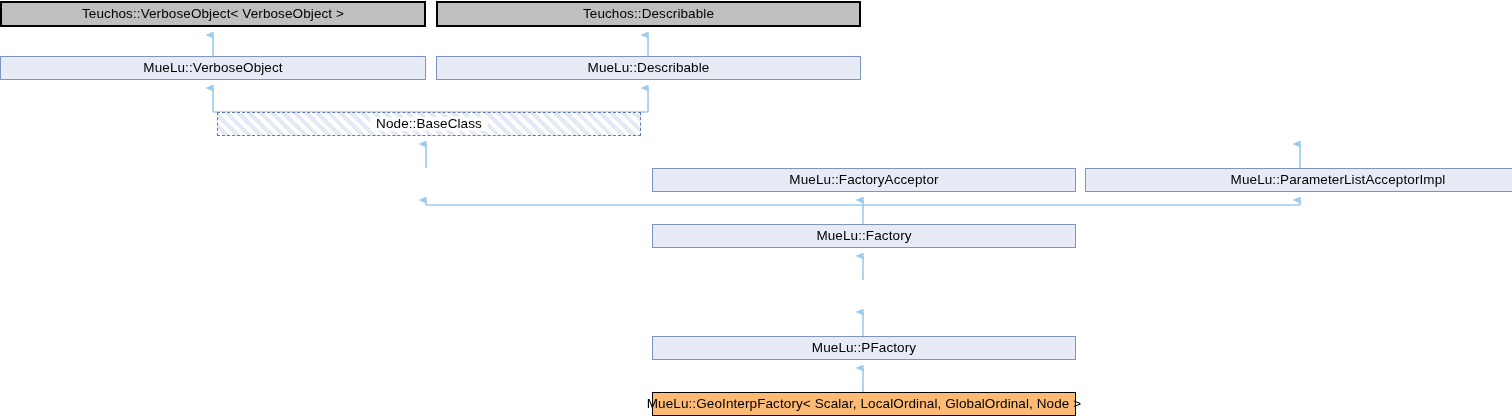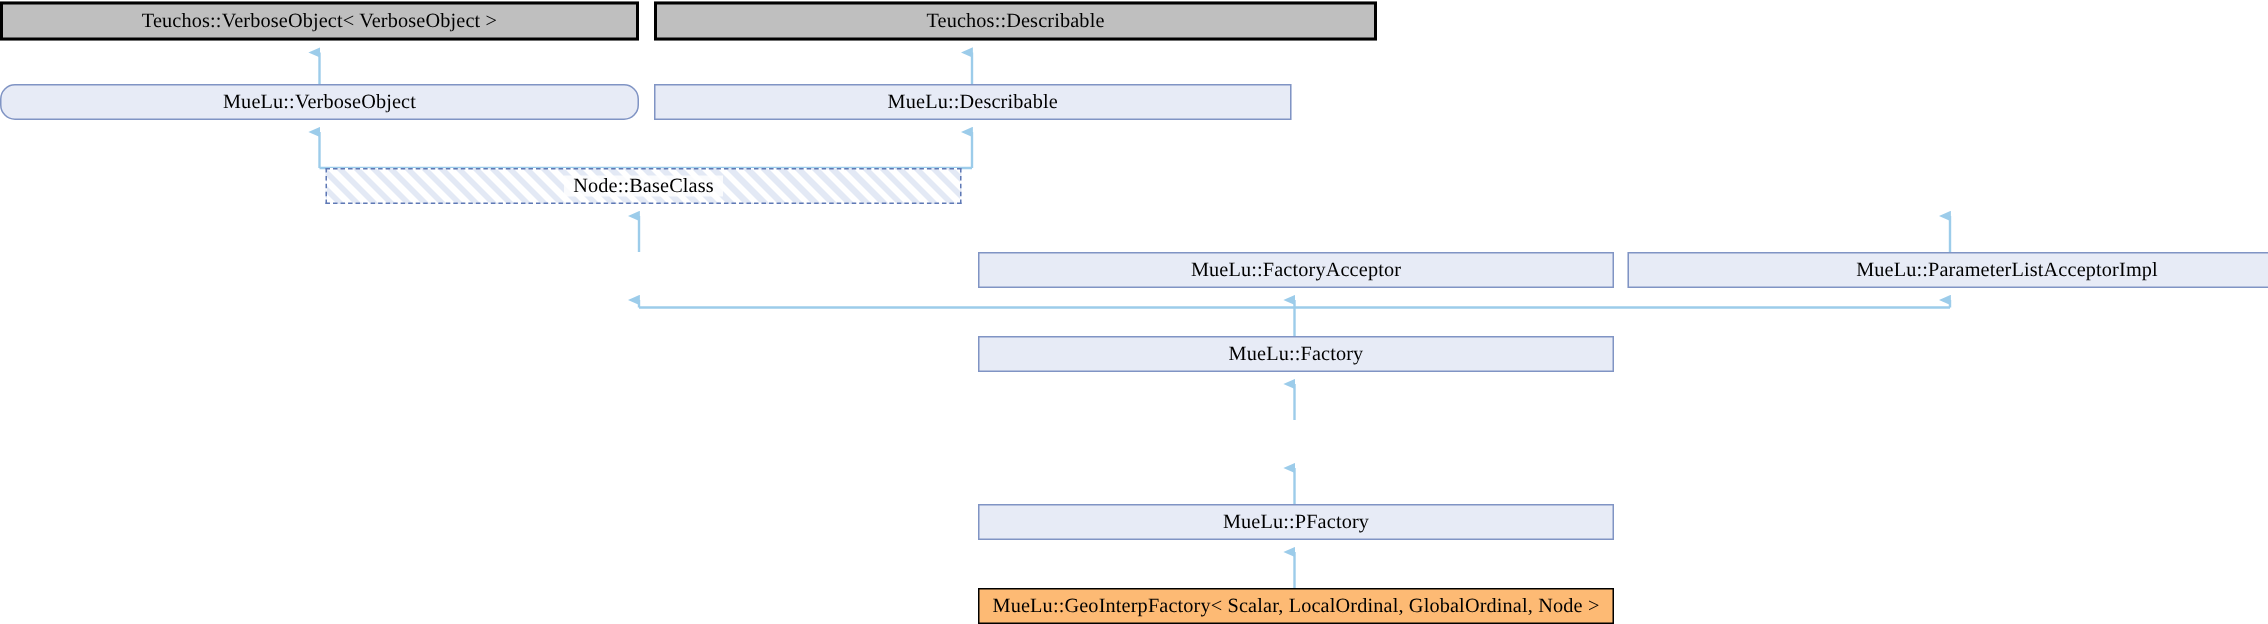--- a/index.html
+++ b/index.html
@@ -9,21 +9,20 @@
   }
   body {
     font-family: "Liberation Sans", sans-serif;
   }
   #diagram {
     position: relative;
     width: 1512px;
     height: 416px;
     background: #ffffff;
     overflow: hidden;
-    font-family: Liberation Serif, serif;
   }
   #edge-layer {
     position: absolute;
     left: 0;
     top: 0;
     width: 1512px;
     height: 416px;
     pointer-events: none;
   }
   .node {
@@ -116,24 +115,24 @@
 
       <line x1="863" y1="336" x2="863" y2="312" marker-end="url(#uparrow)"></line>
 
       <line x1="863" y1="392" x2="863" y2="368" marker-end="url(#uparrow)"></line>
     </g>
   </svg>
 
 <div class="node kind-external" style="left: 0px; top: 1px; width: 426px; height: 26px;">
       <span class="node-label">Teuchos::VerboseObject&lt; VerboseObject &gt;</span>
     </div>
-    <div class="node kind-external" style="left: 436px; top: 1px; width: 482px; height: 26px;">
+    <div class="node kind-external" style="left: 436px; top: 1px; width: 425px; height: 26px;">
       <span class="node-label">Teuchos::Describable</span>
     </div>
-    <div class="node kind-normal" style="left: 0px; top: 56px; width: 426px; height: 24px; border-radius: 10px;">
+    <div class="node kind-normal" style="left: 0px; top: 56px; width: 426px; height: 24px;">
       <span class="node-label">MueLu::VerboseObject</span>
     </div>
     <div class="node kind-normal" style="left: 436px; top: 56px; width: 425px; height: 24px;">
       <span class="node-label">MueLu::Describable</span>
     </div>
     <div class="node kind-abstract" style="left: 217px; top: 112px; width: 424px; height: 24px;">
       <span class="node-label">Node::BaseClass</span>
     </div>
     <div class="node kind-normal" style="left: 652px; top: 168px; width: 424px; height: 24px;">
       <span class="node-label">MueLu::FactoryAcceptor</span>

